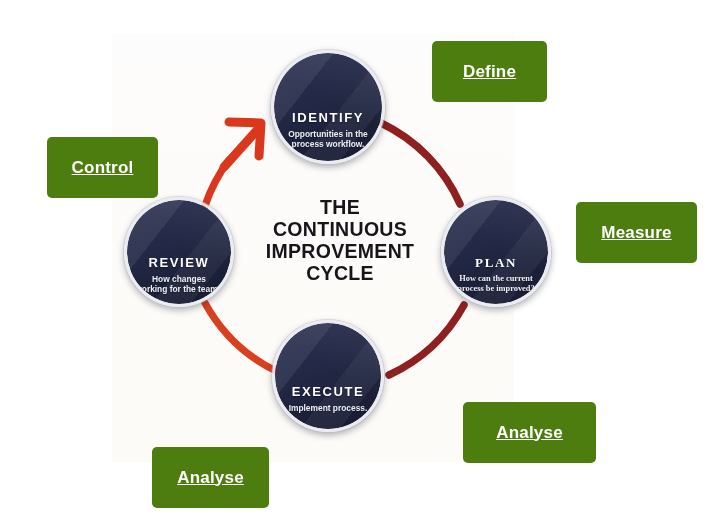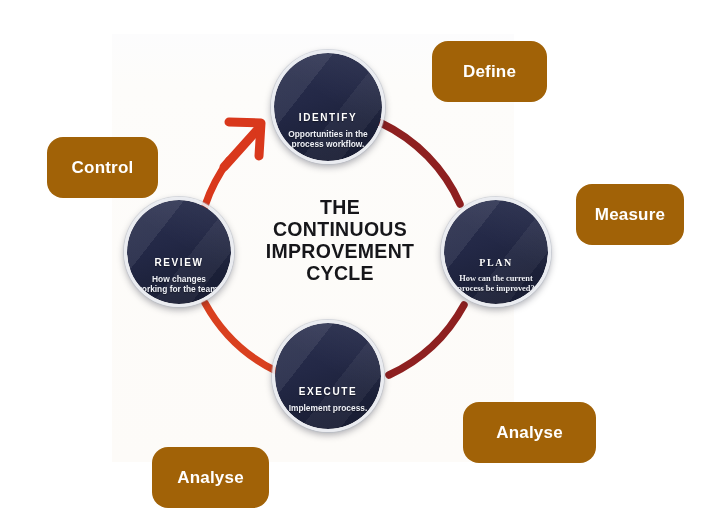--- a/index.html
+++ b/index.html
@@ -94,21 +94,21 @@
   }
   .stage-node .node-text {
     position: relative;
     z-index: 2;
     padding: 0 8px;
   }
   .stage-title {
     display: block;
     font-weight: bold;
     letter-spacing: 1.6px;
-    font-size: 10px;
+    font-size: 13px;
     line-height: 15px;
     text-shadow: 0 1px 1px rgba(0,0,0,0.45);
     margin-bottom: 4px;
     margin-top: 45px;
   }
   .stage-desc {
     display: block;
     font-size: 8.4px;
     line-height: 10.4px;
     font-weight: bold;
@@ -117,33 +117,34 @@
   }
 
   #node-identify { left: 271px; top: 50px;  width: 114px; height: 114px; }
   #node-plan     { left: 441px; top: 197px; width: 110px; height: 110px; font-family: Liberation Serif, serif; }
   #node-execute  { left: 272px; top: 320px; width: 112px; height: 112px; }
   #node-review   { left: 124px; top: 197px; width: 110px; height: 110px; }
 
   
   .dmaic-box {
     position: absolute;
-    background: #a16207;
-    border-radius: 16px;
+    background: #4d7c0f;
+    border-radius: 5px;
     display: flex;
     align-items: center;
     justify-content: center;
     color: #ffffff;
     font-weight: bold;
     font-size: 17px;
     letter-spacing: 0.2px;
     box-sizing: border-box;
+    text-decoration: underline;
   }
   #dmaic-define  { left: 432px; top: 41px;  width: 115px; height: 61px; }
-  #dmaic-measure { left: 576px; top: 184px; width: 108px; height: 61px; }
+  #dmaic-measure { left: 576px; top: 202px; width: 121px; height: 61px; }
   #dmaic-analyse { left: 463px; top: 402px; width: 133px; height: 61px; }
   #dmaic-improve { left: 152px; top: 447px; width: 117px; height: 61px; }
   #dmaic-control { left: 47px;  top: 137px; width: 111px; height: 61px; }
 </style>
 </head>
 <body>
 
 <div id="backdrop-panel"></div>
 
 <div id="diagram-stage">

